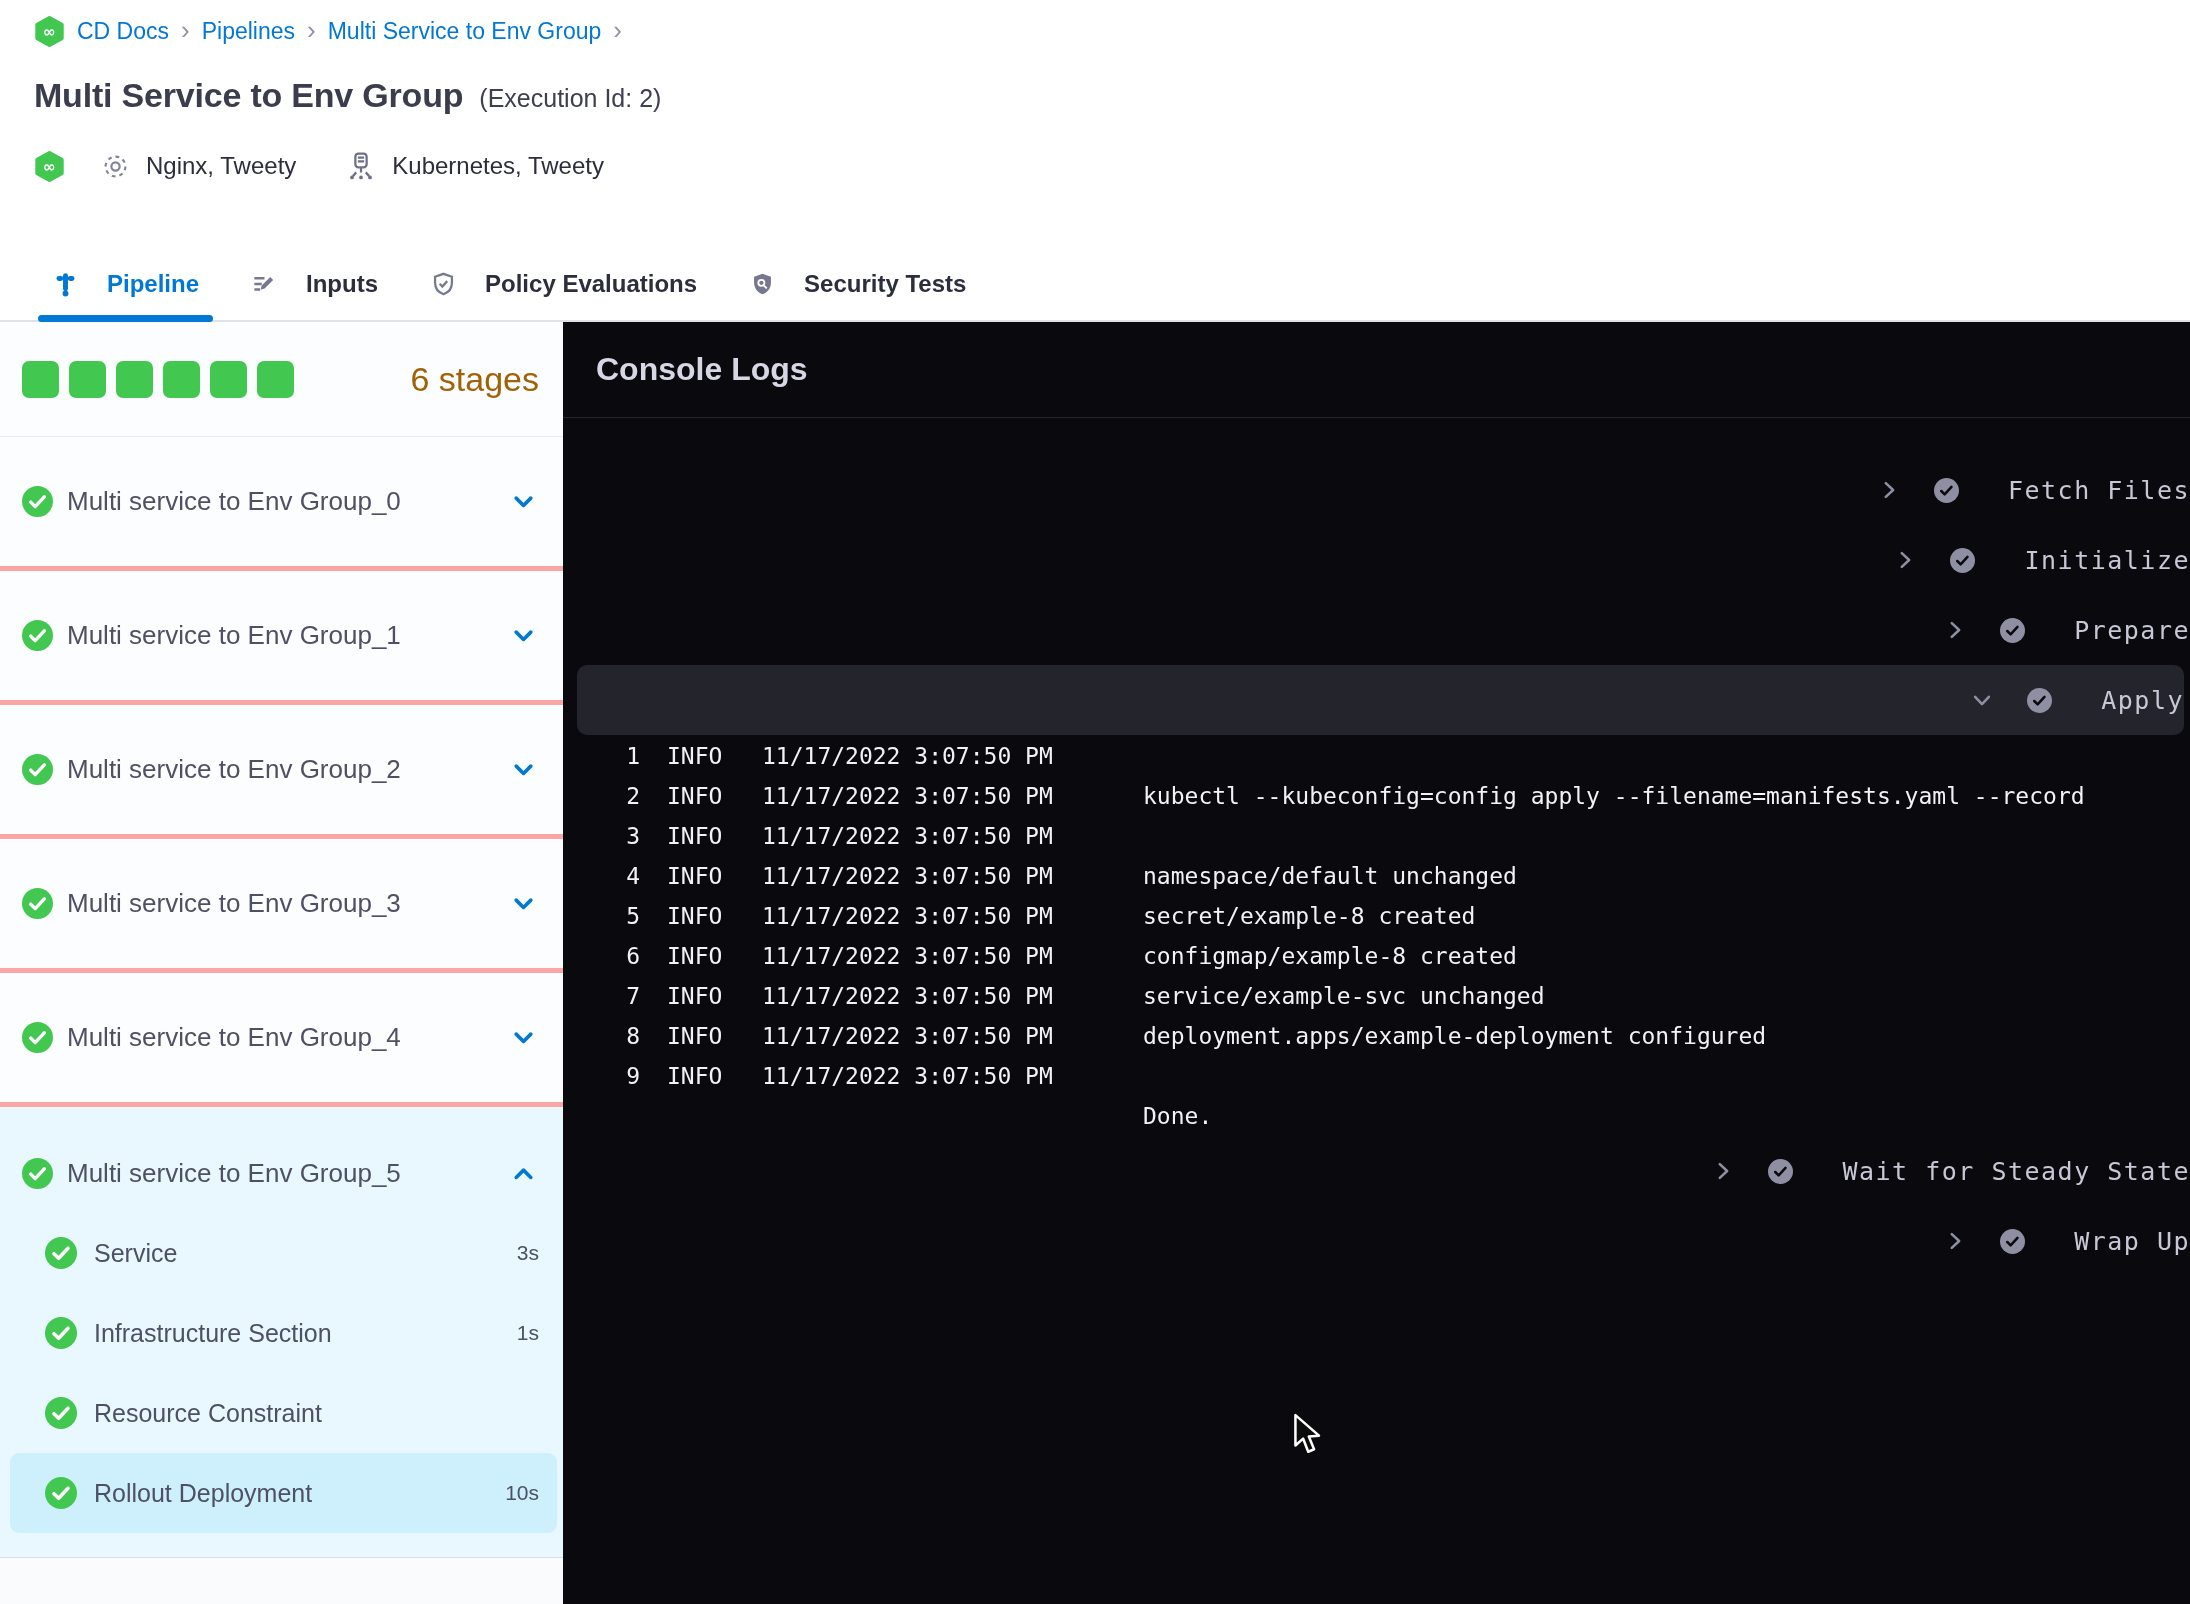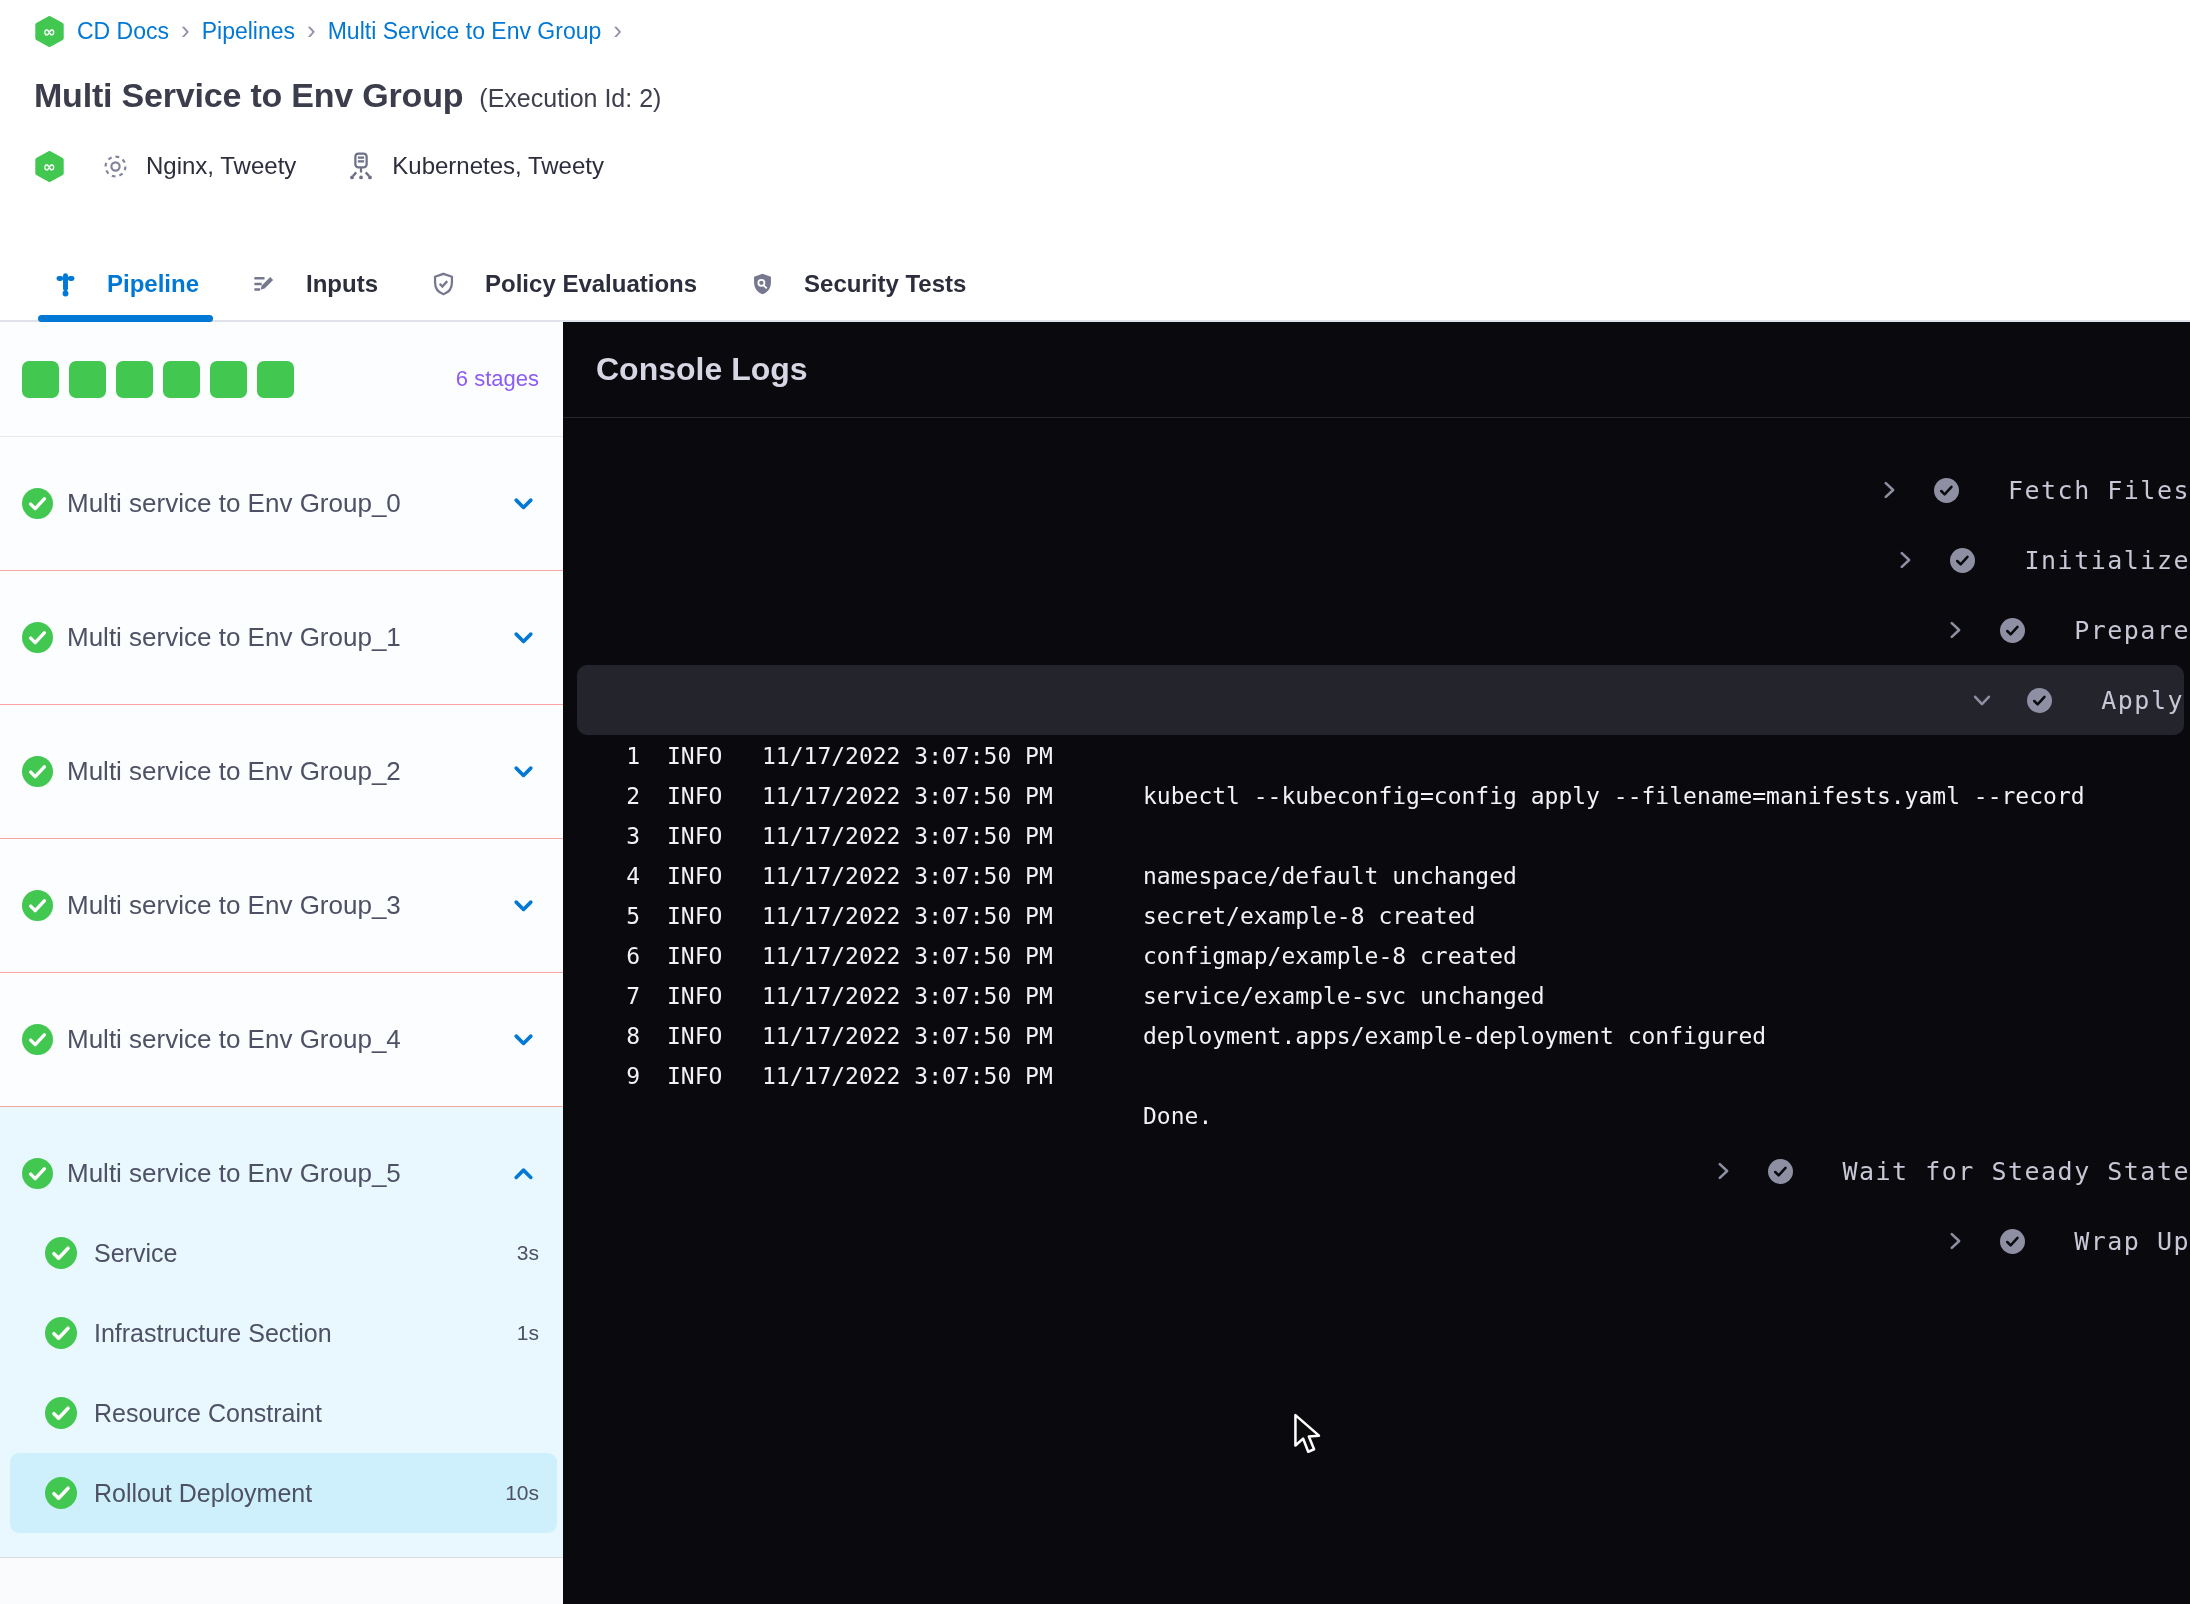--- a/index.html
+++ b/index.html
@@ -34,22 +34,22 @@
     border-radius:6px; background:#0278d5; }
   
   .content { position:absolute; top:322px; left:0; right:0; bottom:0; display:flex; }
   
   .stages-panel { flex:0 0 563px; width:563px; background:#fcfdfe; display:flex; flex-direction:column; }
   .progress-row { height:115px; flex:0 0 115px; border-bottom:1px solid #e7e9f0; display:flex;
     align-items:center; padding:0 24px 0 22px; }
   .squares { display:flex; gap:10px; }
   .square { width:37px; height:37px; border-radius:7px; }
   .square.success { background:#42c750; }
-  .stages-count { margin-left:auto; font-size:22px; color:#8b5cf6; }
-  .stage-row { height:134px; flex:0 0 134px; border-bottom:1px solid #fca5a5; display:flex;
+  .stages-count { margin-left:auto; font-size:34px; color:#a16207; }
+  .stage-row { height:134px; flex:0 0 134px; border-bottom:5px solid #fca5a5; display:flex;
     align-items:center; padding:0 26px 0 22px; cursor:pointer; }
   .stage-check { display:flex; }
   .stage-label { margin-left:14px; font-size:26px; color:#4e5065; }
   .stage-chevron { margin-left:auto; display:flex; cursor:pointer; }
   .stage-group { background:#e8f8fe; padding:26px 0 24px 0; border-bottom:1px solid #d9dbe5; }
   .group-header { height:80px; display:flex; align-items:center; padding:0 26px 0 22px; cursor:pointer; }
   .substep { height:80px; display:flex; align-items:center; padding:0 18px 0 35px;
     margin:0 6px 0 10px; border-radius:9px; cursor:pointer; }
   .substep.selected { background:#cdf0fc; }
   .substep-check { display:flex; }

